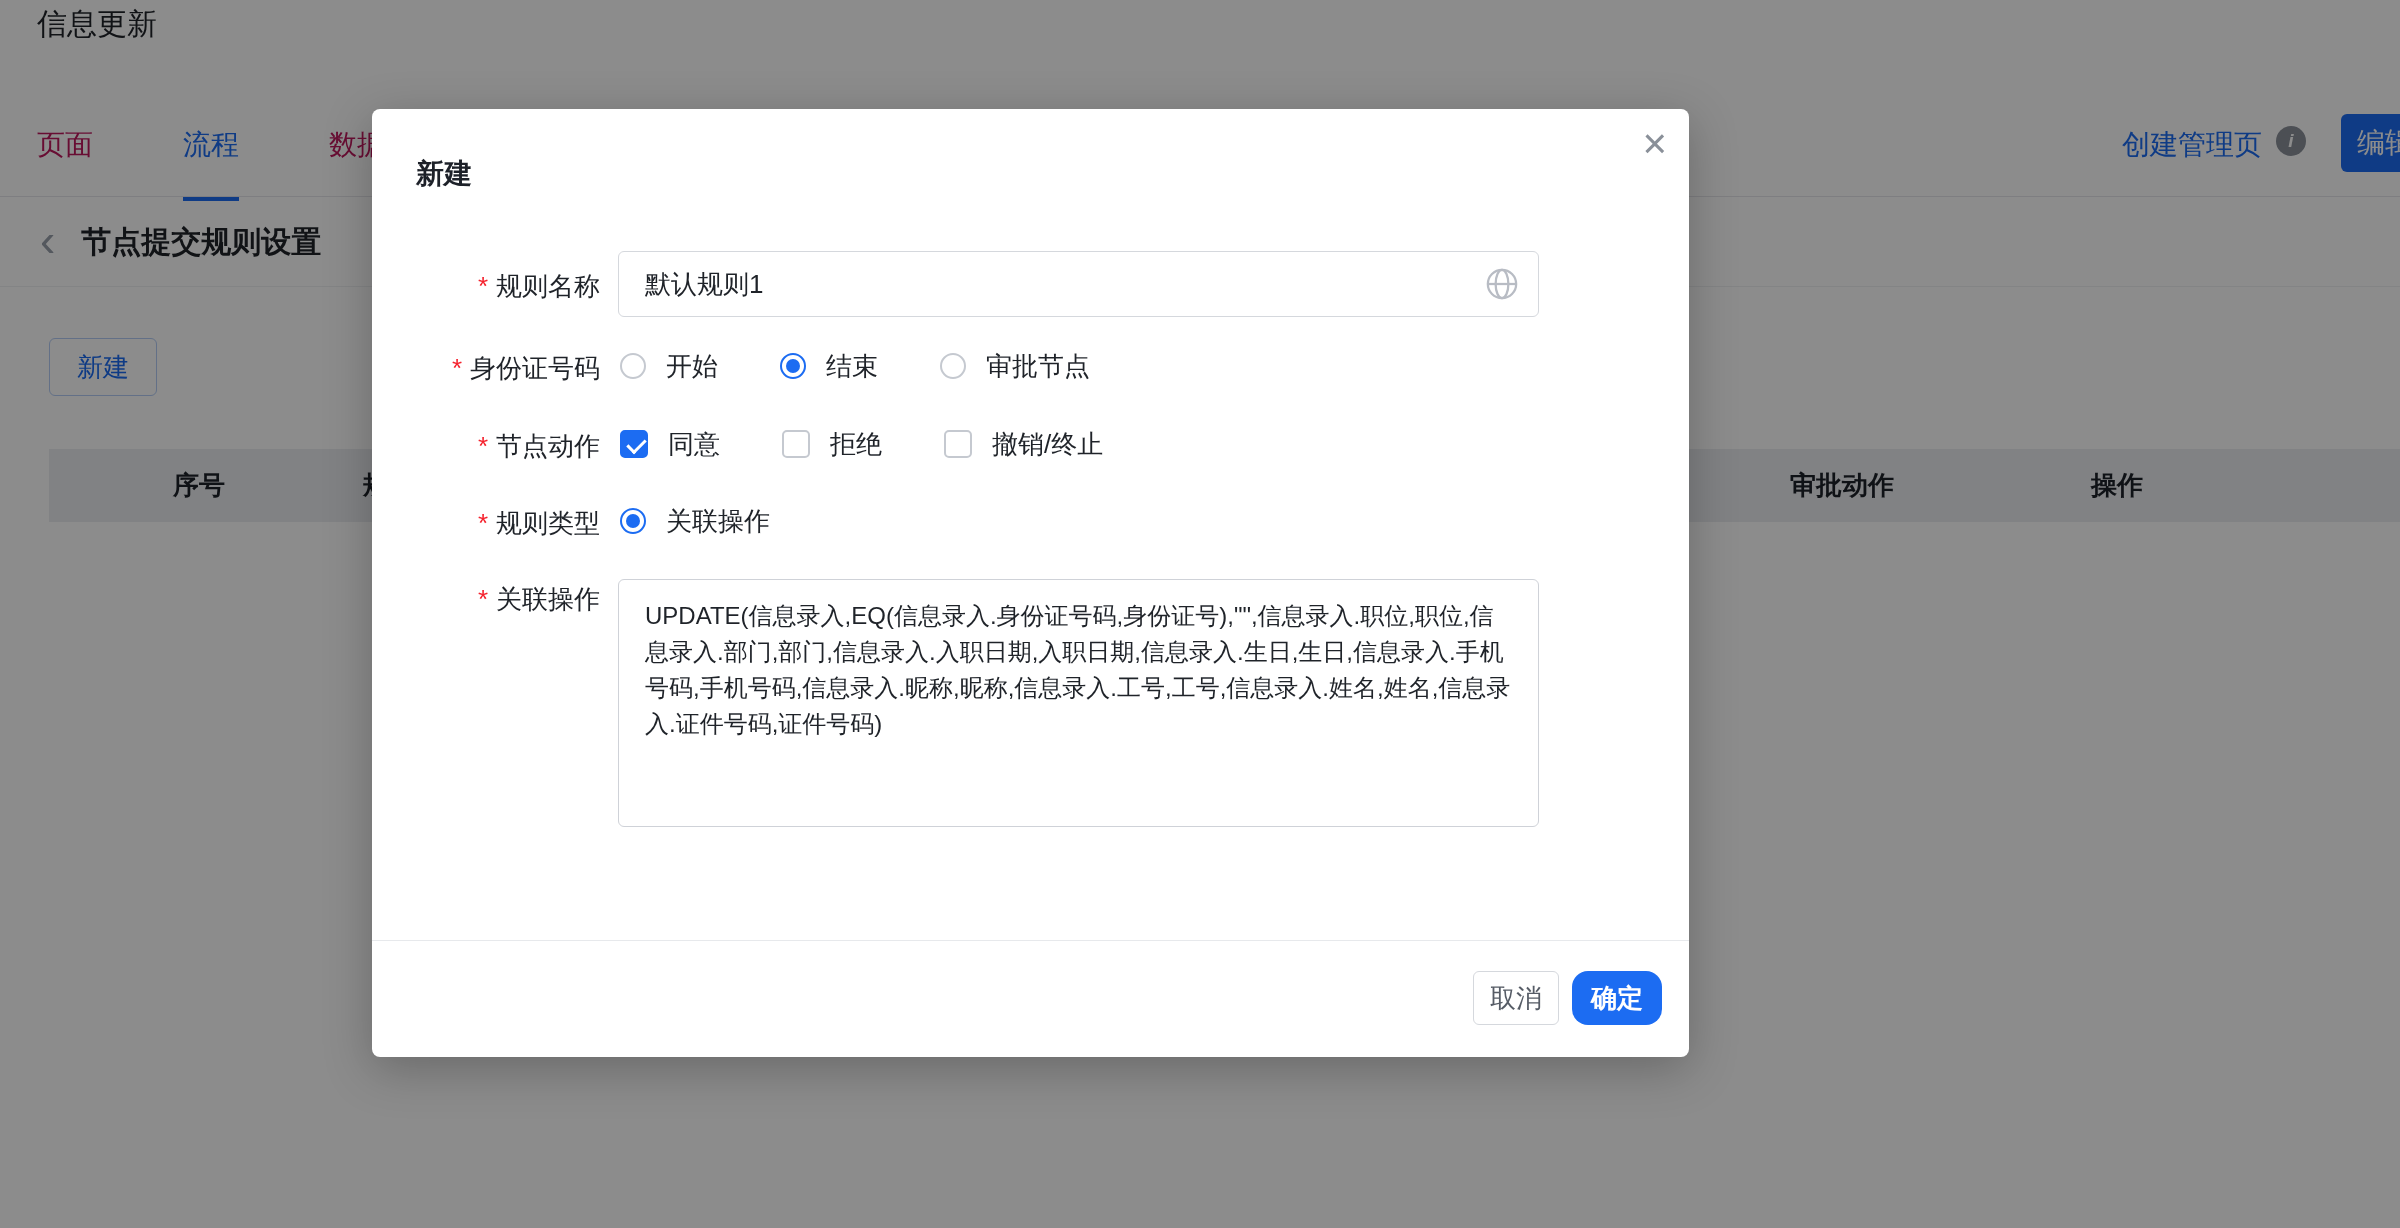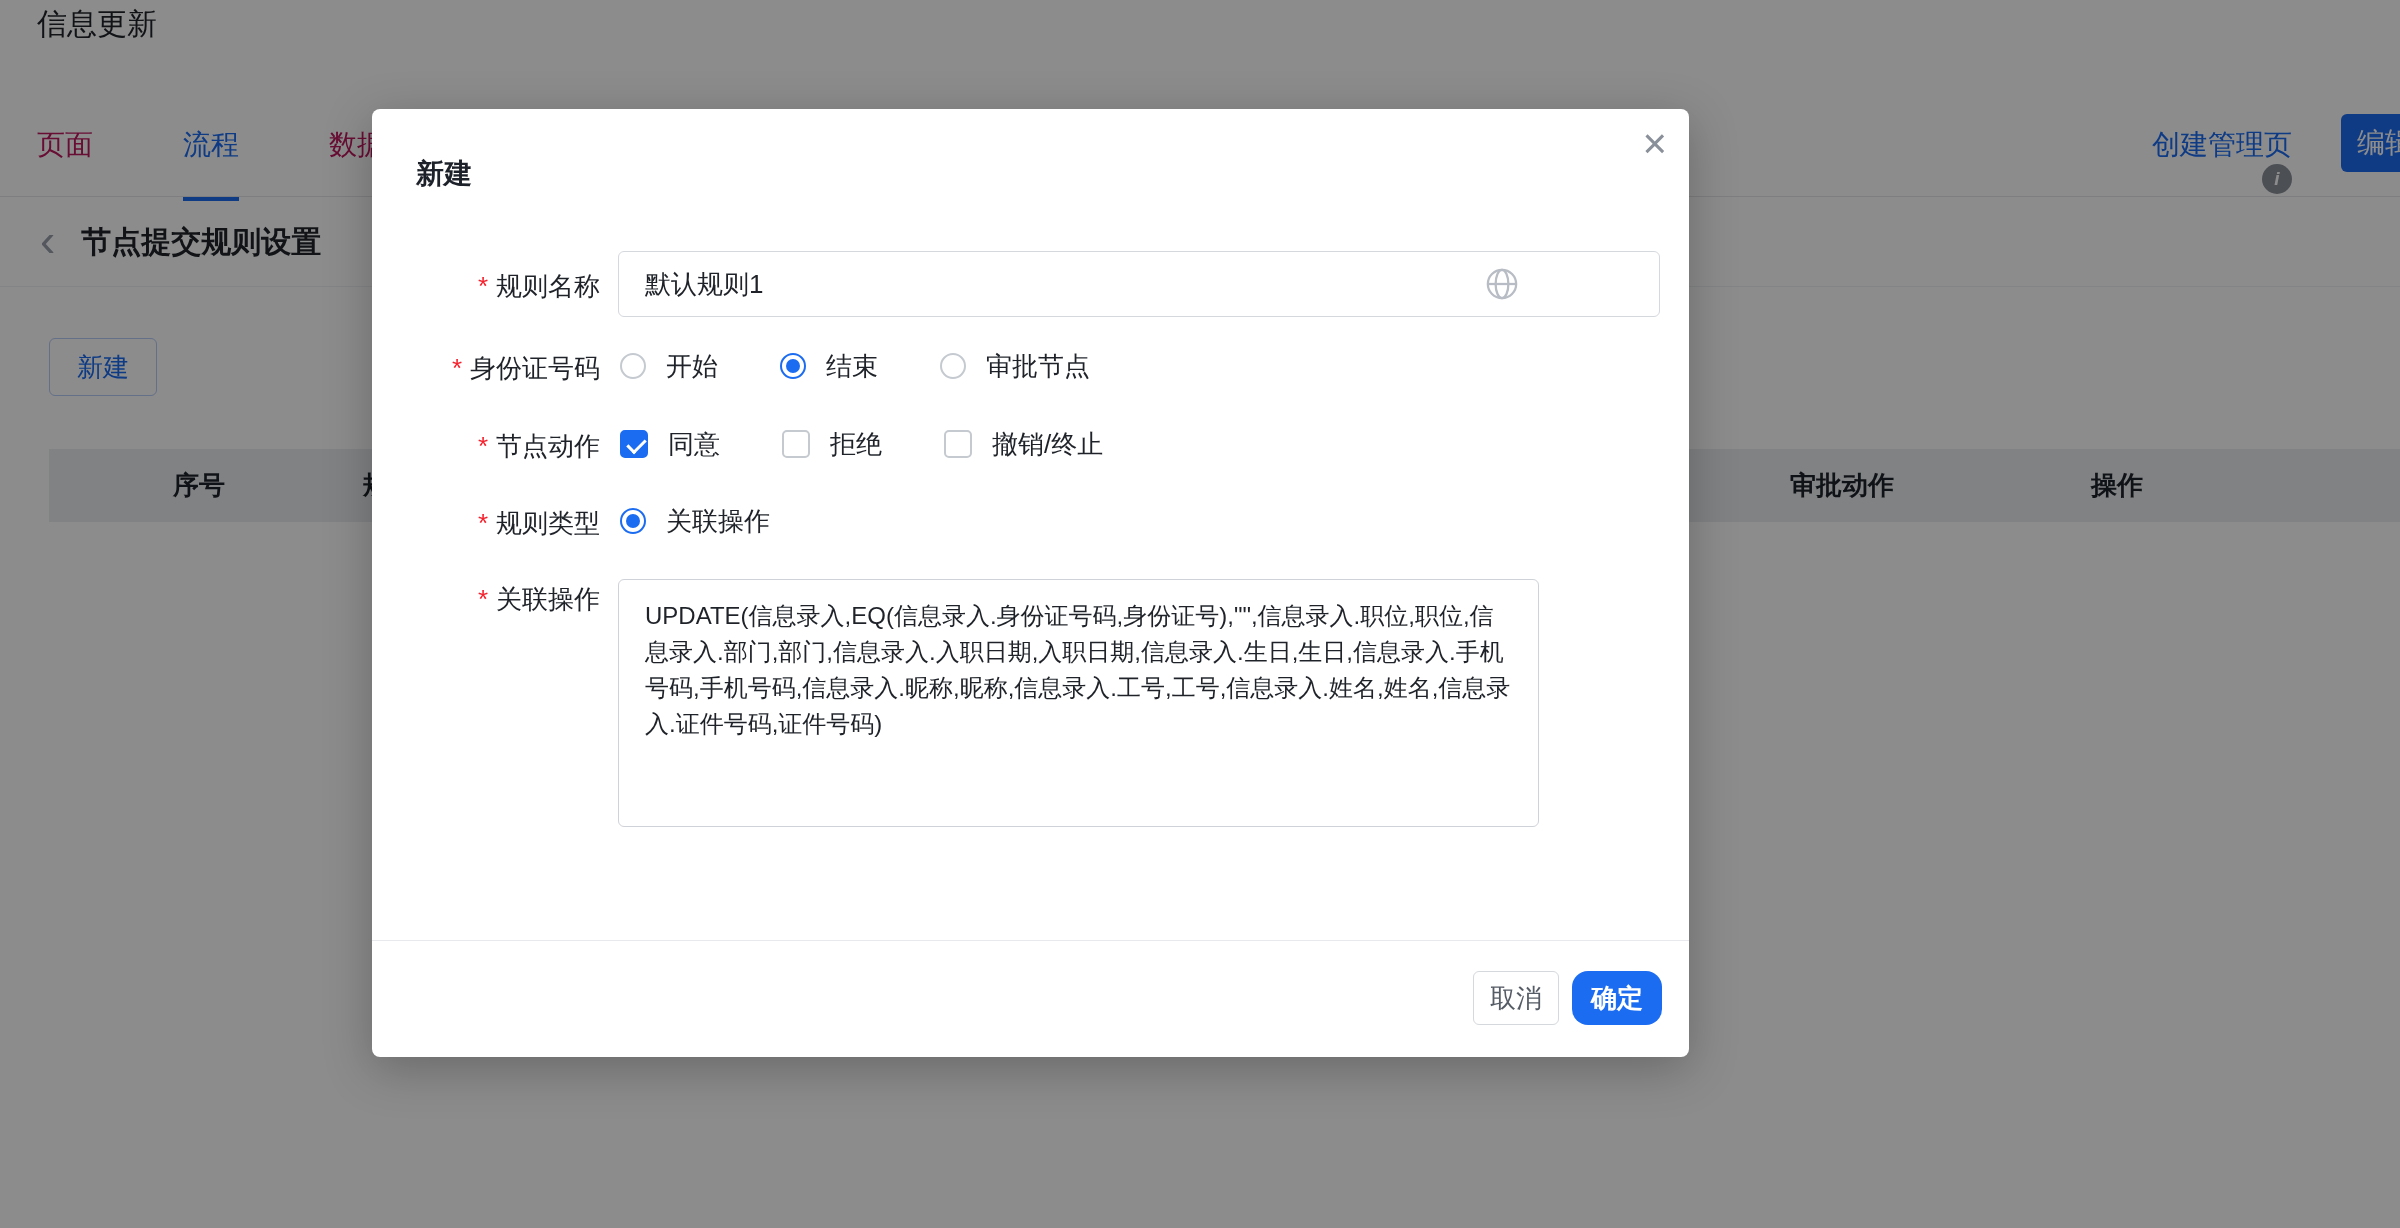--- a/index.html
+++ b/index.html
@@ -14,21 +14,21 @@
   }
 
   
   .page-title { left:37px; top:4px; font-size:30px; font-weight:400; position:absolute; }
 
   .tabs { position:absolute; left:37px; top:126px; display:flex; gap:90px; }
   .tab { font-size:28px; color:#be185d; padding-bottom:33px; cursor:pointer; border-bottom:4px solid transparent; }
   .tab.active { color:var(--accent); border-bottom-color:var(--accent); font-weight:500;text-align:right; }
   .top-divider { position:absolute; left:0; top:196px; width:100%; height:1px; background:#e5e6eb; }
 
-  .header-actions { position:absolute; right:108px; top:126px; display:flex; align-items:flex-end;flex-direction:column; }
+  .header-actions { position:absolute; right:94px; top:126px; display:flex; align-items:flex-start; }
   .link-create { color:var(--accent); font-size:28px; cursor:pointer; background:none; border:none; font-family:inherit; }
   .info-icon { width:30px; height:30px; border-radius:50%; background:#8a9099; color:#fff; font-size:19px;
                display:flex; align-items:center; justify-content:center; margin-left:14px; font-style:italic; font-weight:700; }
   .edit-btn { position:absolute; left:2341px; top:114px; height:58px; width:140px; background:var(--accent); color:#fff;
               font-size:28px; border:none; border-radius:6px; padding-left:16px; text-align:left; font-family:inherit; }
 
   .breadcrumb { position:absolute; left:40px; top:222px; display:flex; align-items:center; gap:26px; }
   .back-chevron { font-size:46px; color:#99a0ab; line-height:40px; background:none; border:none; font-family:inherit; margin-top:-6px; cursor:pointer; }
   .page-subtitle { font-size:30px; font-weight:700; }
   .sub-divider { position:absolute; left:0; top:286px; width:100%; height:1px; background:#eef0f3; }
@@ -47,21 +47,21 @@
   .overlay { position:absolute; inset:0; background:rgba(0,0,0,0.45); z-index:10; }
   .modal { position:absolute; left:372px; top:109px; width:1317px; height:948px; background:#fff;
            border-radius:8px; z-index:20; box-shadow:0 12px 48px rgba(0,0,0,0.25); }
   .modal-title { position:absolute; left:44px; top:46px; font-size:28px; font-weight:600; color:#1d2129; }
   .modal-close { position:absolute; right:22px; top:14px; font-size:42px; color:#8a9099; background:none; border:none;
                  line-height:1; cursor:pointer; font-family:inherit; }
 
   .flabel { position:absolute; width:228px; text-align:right; font-size:26px; color:#1f2329; white-space:nowrap; }
   .req { color:#f5222d; margin-right:8px; }
 
-  .rule-input { position:absolute; left:246px; top:142px; width:1042px; height:66px; border:1px solid #d5d8dd;
+  .rule-input { position:absolute; left:246px; top:142px; width:921px; height:66px; border:1px solid #d5d8dd;
                 border-radius:6px; font-size:26px; padding:0 70px 0 26px; color:#1f2329; font-family:inherit; outline:none; }
   .globe { position:absolute; left:1113px; top:158px; width:34px; height:34px; cursor:pointer; }
 
   .opt-row { position:absolute; left:248px; display:flex; align-items:center; gap:62px; height:30px; }
   .opt { display:flex; align-items:center; gap:20px; font-size:26px; cursor:pointer; }
   .radio { width:26px; height:26px; border-radius:50%; border:2px solid #c5c9d0; background:#fff; position:relative; flex:0 0 auto; }
   .radio.checked { border-color:var(--accent); }
   .radio.checked::after { content:""; position:absolute; inset:4px; border-radius:50%; background:var(--accent); }
   .checkbox { width:28px; height:28px; border-radius:5px; border:2px solid #c5c9d0; background:#fff; position:relative; flex:0 0 auto; }
   .checkbox.checked { background:var(--accent); border-color:var(--accent); }

